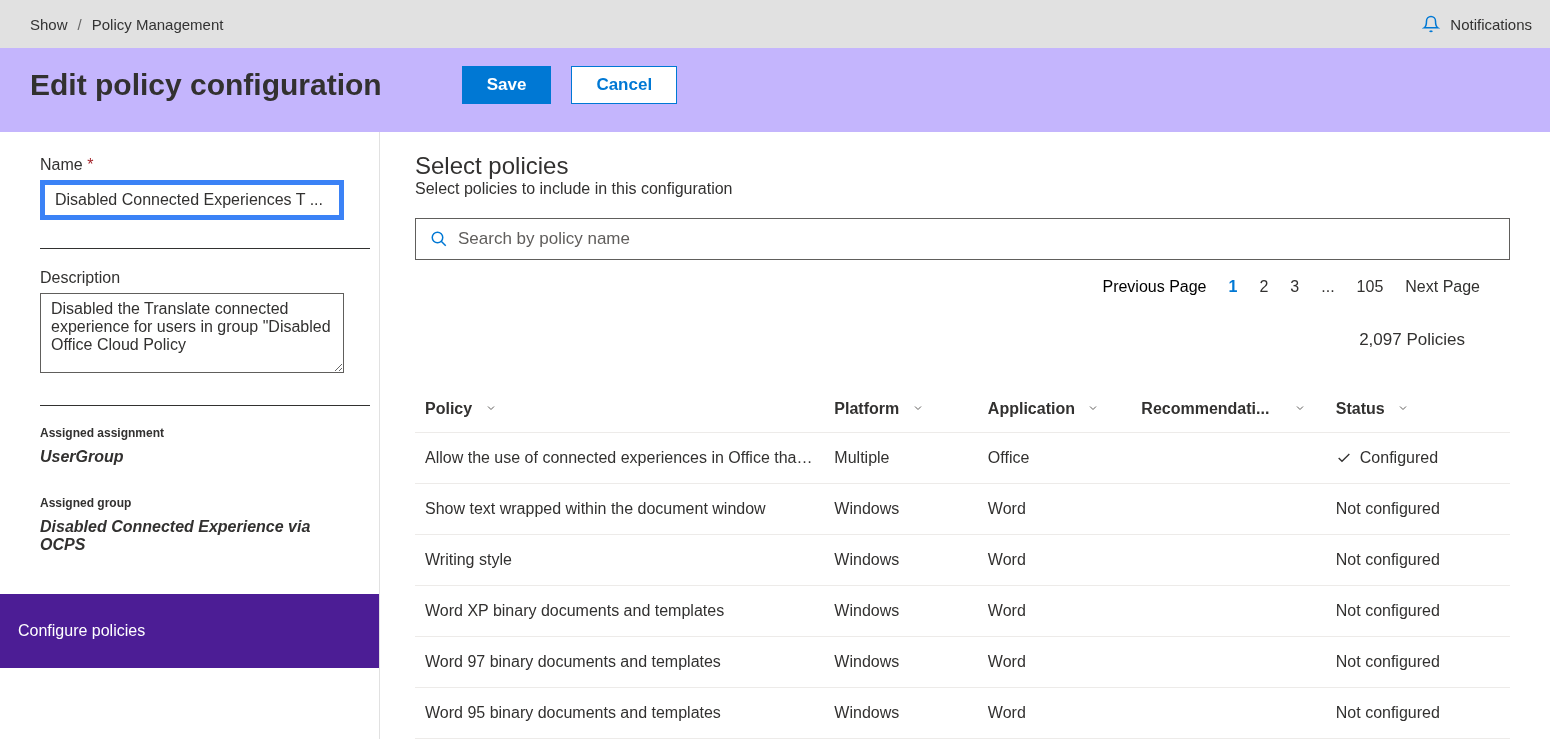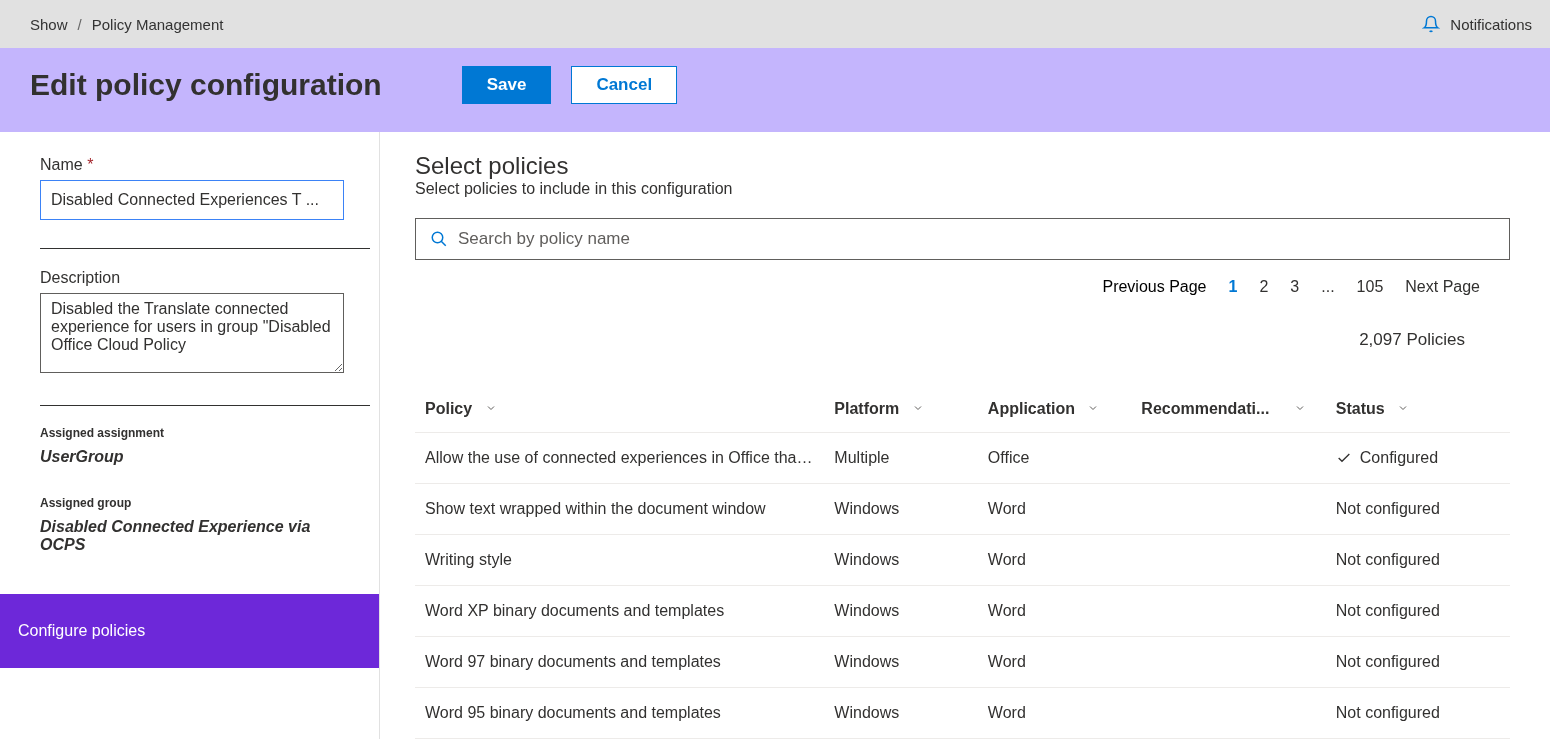--- a/index.html
+++ b/index.html
@@ -31,33 +31,33 @@
     .btn { font-size: 17px; padding: 8px 24px; border: 1px solid; cursor: pointer; font-weight: 600; }
     .btn-primary { background: #0078d4; color: #fff; border-color: #0078d4; }
     .btn-secondary { background: #fff; color: #0078d4; border-color: #0078d4; }
 
     .content { display: flex; }
     .sidebar { width: 380px; border-right: 1px solid #e1e1e1; padding: 24px 0 0 0; background: #fff; }
     .field-group { padding: 0 40px 0 40px; }
     .field-label { font-size: 16px; color: #323130; margin-bottom: 6px; }
     .req { color: #a4262c; }
     .input-text {
-      width: 304px; height: 40px; border: 1px solid #3b82f6; padding: 0 10px;
+      width: 304px; height: 40px; border: 5px solid #3b82f6; padding: 0 10px;
       font-size: 16px; color: #323130;
       white-space: nowrap; overflow: hidden; text-overflow: ellipsis;
     }
     .hr { border: none; border-top: 1px solid #323130; margin: 28px 40px 20px 40px; width: 330px; }
     .textarea {
       width: 304px; height: 80px; border: 1px solid #605e5c; padding: 6px 10px;
       font-size: 16px; color: #323130; resize: both; overflow-y: scroll;
     }
     .sub-label { font-size: 12px; font-weight: 600; margin-bottom: 8px; }
     .sub-value { font-size: 16px; font-style: italic; font-weight: 600; }
     .configure-policies {
-      background: #6d28d9; color: #fff; padding: 28px 18px; font-size: 16px; margin-top: 40px;
+      background: #4c1d95; color: #fff; padding: 28px 18px; font-size: 16px; margin-top: 40px;
     }
 
     .main { flex: 1; padding: 20px 40px 0 35px; position: relative; background: #fff; }
     .section-title { font-size: 24px; font-weight: 400; }
     .section-sub { font-size: 16px; color: #323130; margin-bottom: 20px; }
     .search-box {
       display: flex; align-items: center; border: 1px solid #605e5c; height: 42px;
       padding: 0 14px; gap: 10px;
     }
     .search-icon { width: 18px; height: 18px; stroke: #0078d4; }

